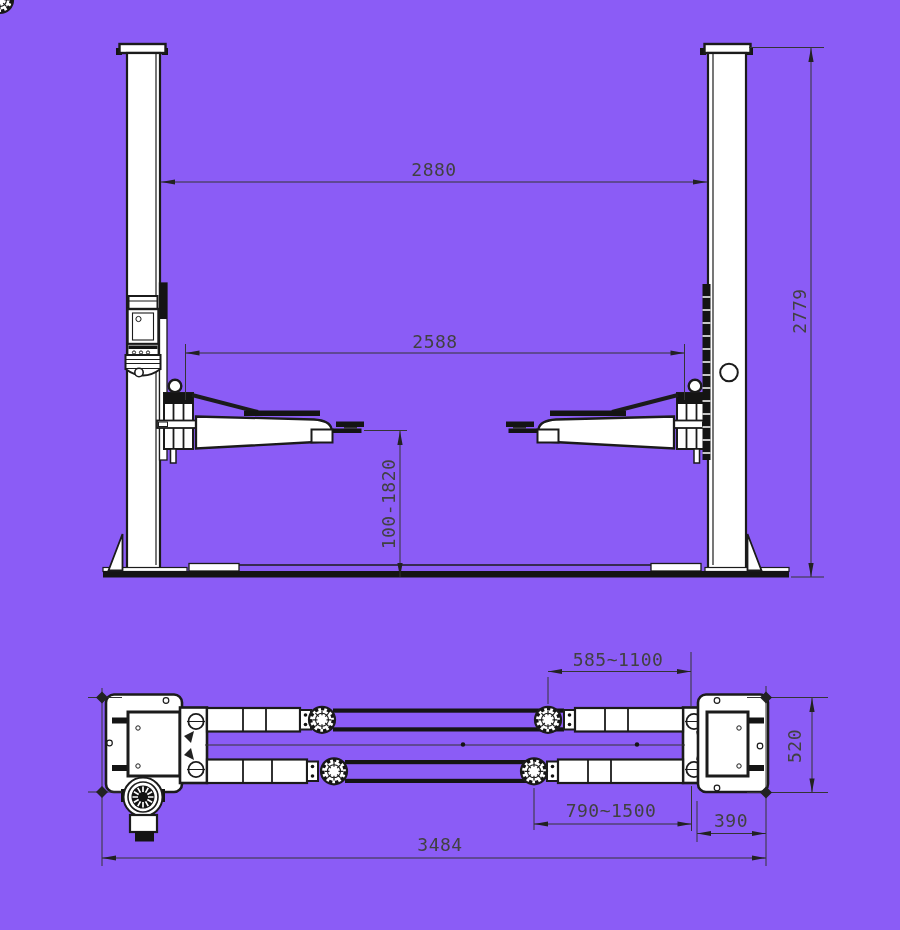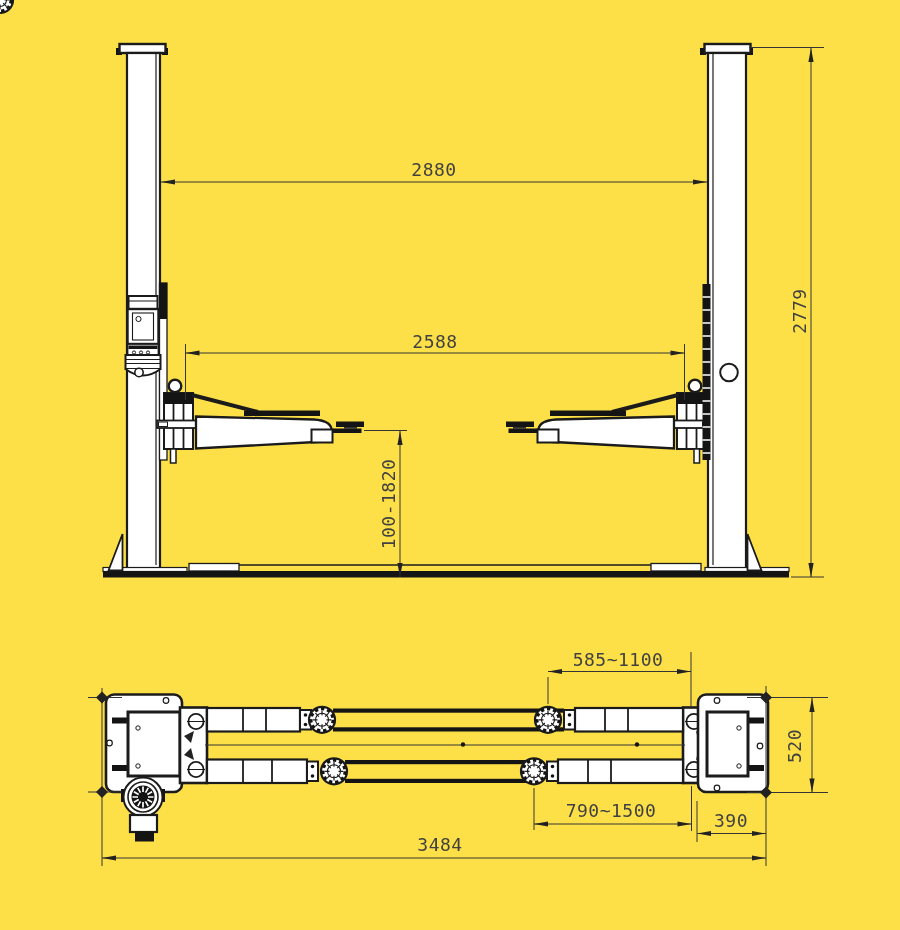--- a/index.html
+++ b/index.html
@@ -1,16 +1,16 @@
 <!DOCTYPE html>
 <html><head>
 <meta charset="utf-8">
 <style>
   html,body{margin:0;padding:0;background:#ffffff;}
-  .canvas{position:relative;width:900px;height:930px;background:#fde047;overflow:hidden;
+  .canvas{position:relative;width:900px;height:930px;background:#8b5cf6;overflow:hidden;
           font-family:"DejaVu Sans Mono", monospace;}
   svg{display:block;}
   .dim{font-family:"DejaVu Sans Mono", monospace;font-size:18px;fill:#414141;letter-spacing:0.5px;}
   .obj{stroke:#1b1b1b;fill:none;}
   .objw{stroke:#1b1b1b;fill:#ffffff;}
   .fill{fill:#141414;stroke:none;}
   .dimln{stroke:#343434;stroke-width:1;fill:none;}
   .arr{fill:#222222;stroke:none;}
 </style>
 </head>

